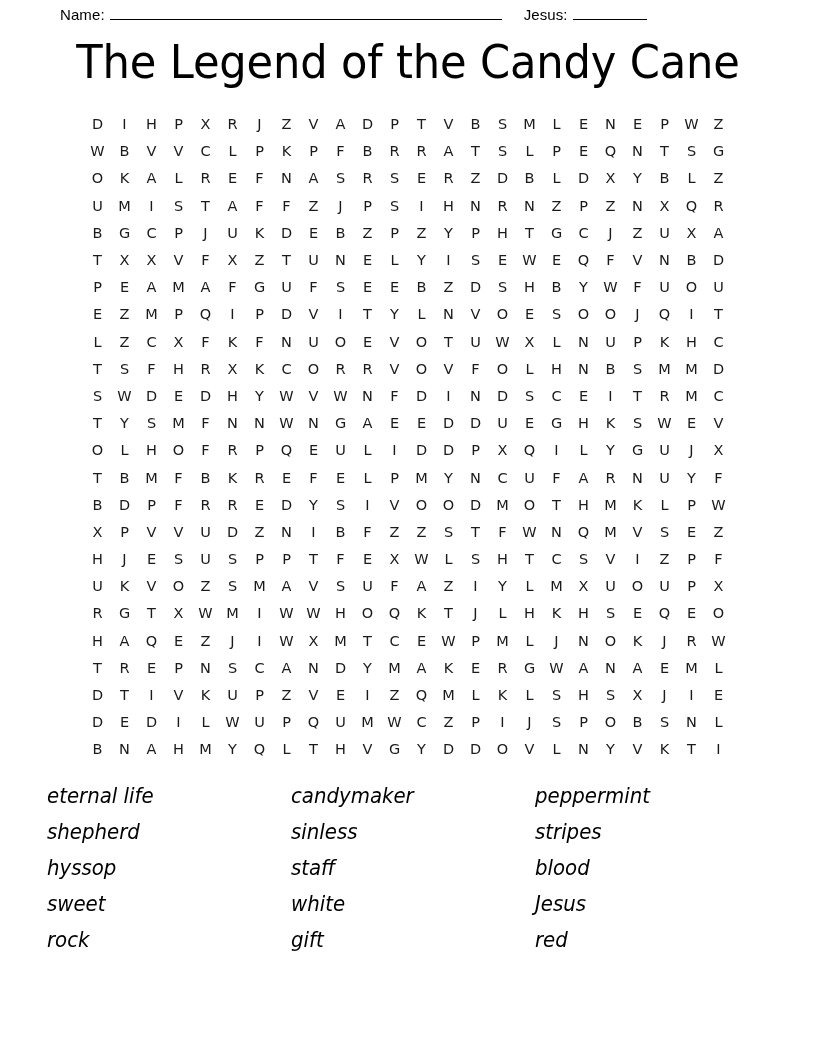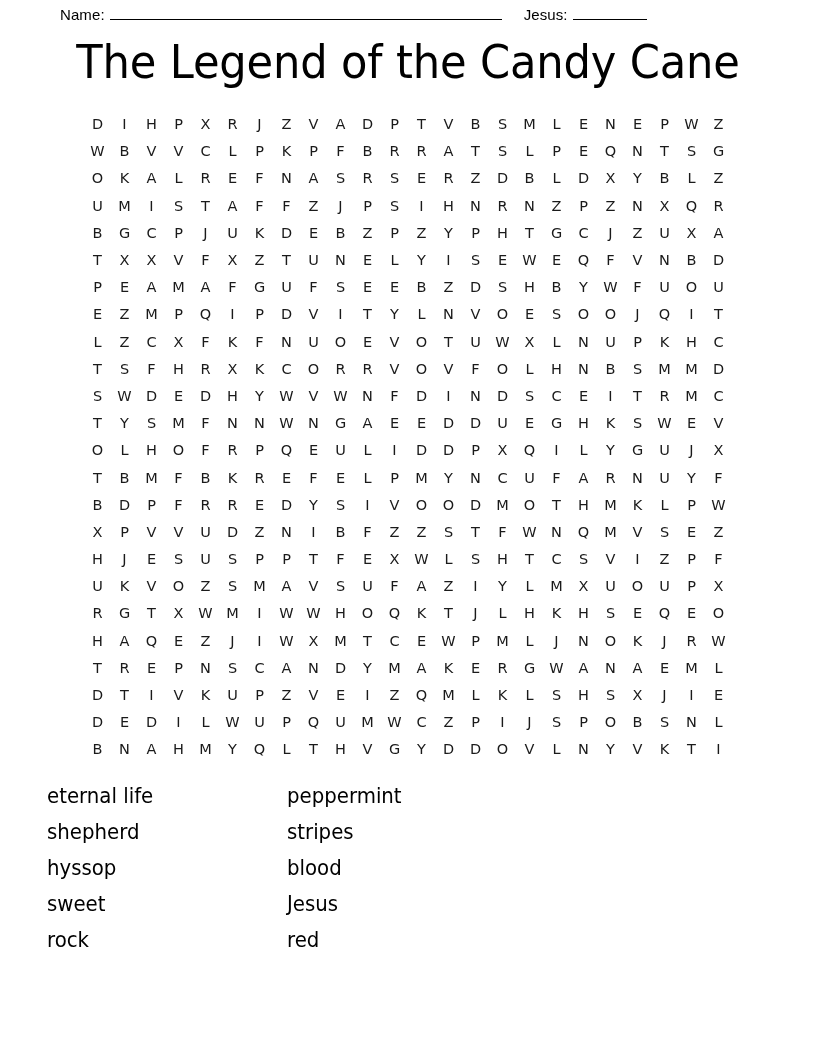--- a/index.html
+++ b/index.html
@@ -86,28 +86,29 @@
     color: #1a1a1a;
   }
 
   
   .wordlist {
     position: absolute;
     left: 47px;
     top: 778px;
     width: 700px;
     display: flex;
-    gap: 0;
+    gap: 12px;
+    font-style: italic;
   }
   .word-col {
     width: 240px;
     display: flex;
     flex-direction: column;
   }
-  .word-col:nth-child(3) { width: 220px; margin-top: 20px; }
+  .word-col:nth-child(3) { width: 220px; }
   .word-item {
     font-family: "DejaVu Sans", sans-serif;
     font-size: 21px;
     line-height: 36px;
     height: 36px;
     color: #000;
     white-space: nowrap;
     transform: scaleX(0.94);
     transform-origin: left center;
   }
@@ -757,19 +758,26 @@
 
 <div class="wordlist">
     <div class="word-col">
       <div class="word-item">eternal life</div>
       <div class="word-item">shepherd</div>
       <div class="word-item">hyssop</div>
       <div class="word-item">sweet</div>
       <div class="word-item">rock</div>
     </div>
     <div class="word-col">
+      <div class="word-item">candymaker</div>
+      <div class="word-item">sinless</div>
+      <div class="word-item">staff</div>
+      <div class="word-item">white</div>
+      <div class="word-item">gift</div>
+    </div>
+    <div class="word-col">
       <div class="word-item">peppermint</div>
       <div class="word-item">stripes</div>
       <div class="word-item">blood</div>
       <div class="word-item">Jesus</div>
       <div class="word-item">red</div>
     </div>
   </div>
 
 </body></html>

